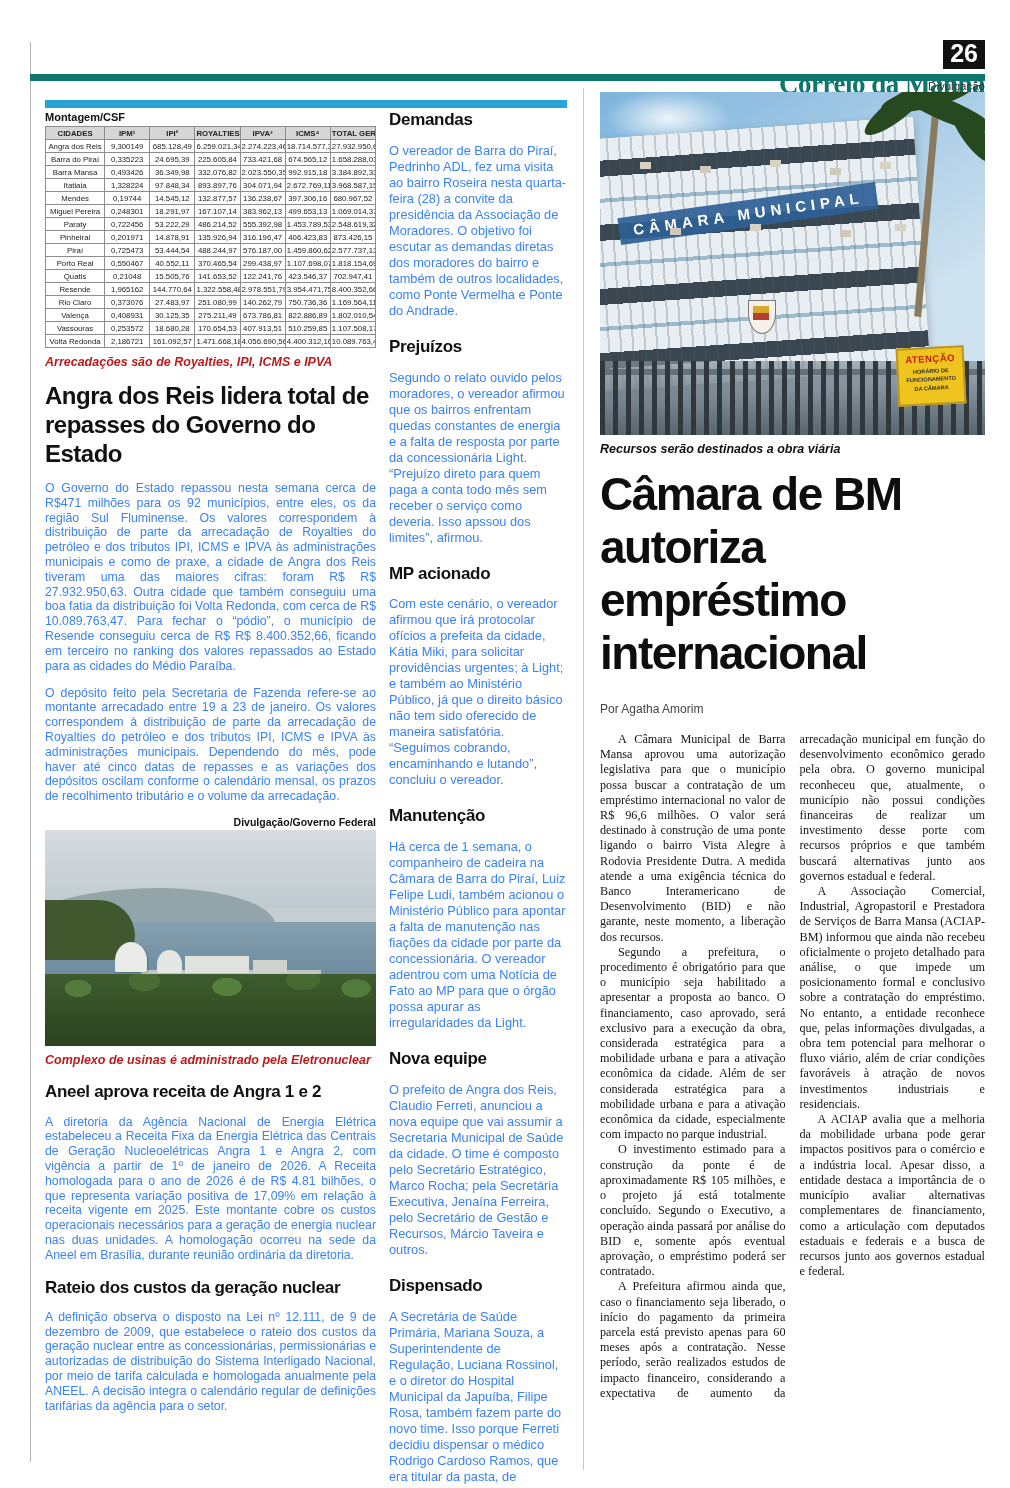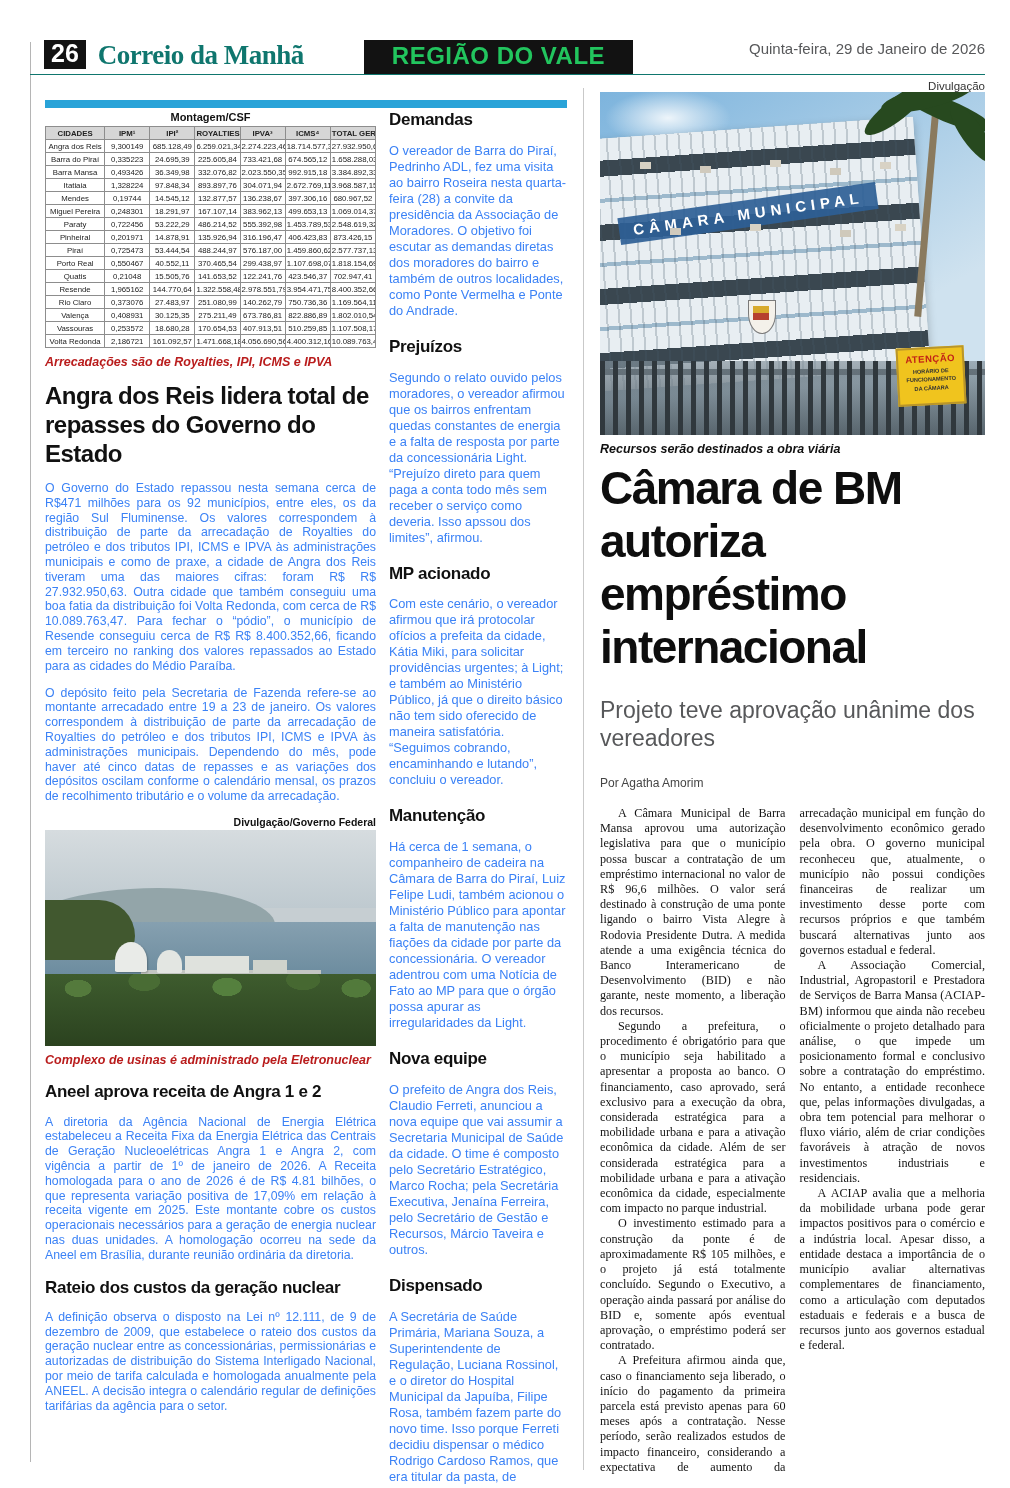--- a/index.html
+++ b/index.html
@@ -1,42 +1,42 @@
 <!DOCTYPE html>
 <html lang="pt"><head>
 <meta charset="utf-8">
 <style>
   html,body{margin:0;padding:0;background:#ffffff;}
   .page{position:relative;width:1010px;height:1488px;background:#fff;overflow:hidden;
         font-family:"Liberation Sans",sans-serif;color:#222;}
   
   .left-rule{position:absolute;left:30px;top:42px;bottom:26px;width:1px;background:#b5b5b5;}
   .header{position:absolute;left:30px;right:25px;top:40px;height:34px;
-          border-bottom:1px solid #0f766e;display:flex;align-items:flex-start;}
+          border-bottom:7px solid #0f766e;display:flex;align-items:flex-end;flex-direction:column;}
   .pagenum{background:#121212;color:#fff;font-weight:bold;font-size:25px;
            padding:1px 7px 3px;margin-left:14px;line-height:1;}
   .masthead{font-family:"Liberation Serif",serif;font-weight:bold;font-size:27px;
             margin-left:12px;letter-spacing:-0.5px;color:#0f766e;white-space:nowrap;}
   .banner{background:#121212;color:#22c55e;font-weight:bold;font-size:24px;
           padding:2px 28px 4px;margin-left:60px;letter-spacing:0.5px;white-space:nowrap;}
   .date{margin-left:auto;color:#57585a;font-size:15px;white-space:nowrap;}
   .top-credit{position:absolute;right:25px;top:80px;font-size:11.5px;color:#333;}
   .divider-v{position:absolute;left:583px;top:88px;bottom:18px;width:1px;background:#c9c9c9;}
 
   
   #vale{position:absolute;left:45px;top:100px;width:522px;}
   .vale-bar{height:4px;background:#29a3d8;}
   .vale-head{display:flex;align-items:flex-start;padding:5px 0 3px;}
   .vale-title{font-size:33px;font-weight:800;letter-spacing:-1px;color:#111;line-height:1.05;}
   .vale-byline{margin-left:auto;width:150px;font-size:14.5px;color:#57585a;line-height:1.25;padding-top:3px;}
   .vale-cols{display:flex;gap:13px;margin-top:2px;}
   .col-a{width:331px;flex:none;}
   .col-b{width:178px;flex:none;}
 
-  .montage{text-align:center;font-size:11px;font-weight:bold;color:#111;margin:1px 0 3px;}
+  .montage{text-align:left;font-size:11px;font-weight:bold;color:#111;margin:1px 0 3px;}
   table.rev{width:100%;border-collapse:collapse;font-size:7.8px;color:#222;table-layout:fixed;}
   table.rev th,table.rev td{border:1px solid #8d8d8d;padding:1.5px 1px;text-align:center;
       overflow:hidden;white-space:nowrap;}
   table.rev th{background:#d6d6d6;font-weight:bold;}
   table.rev th:first-child{width:17%;}
 
   .caption{font-style:italic;font-weight:bold;font-size:12.5px;color:#b91c1c;margin:7px 0 12px;}
   .left-headline{font-size:24px;line-height:29px;font-weight:700;letter-spacing:-0.5px;
                  color:#111;margin:4px 0 13px;}
   .body{font-size:12.3px;line-height:14.8px;color:#3b82f6;text-align:justify;}
@@ -108,21 +108,21 @@
         repeating-linear-gradient(90deg,#30383d 0 5px,rgba(115,130,140,.35) 5px 13px),
         linear-gradient(rgba(150,165,175,.5),#49555c);}
   .pc-fence-rail{position:absolute;left:0;right:0;bottom:60px;height:6px;background:#2c3338;}
   .pc-plate{position:absolute;right:20px;bottom:30px;width:68px;height:58px;background:#f0c41e;
       border:2px solid #b9952a;transform:rotate(-3deg);display:flex;flex-direction:column;
       align-items:center;padding-top:4px;box-sizing:border-box;}
   .pc-plate .at{color:#c22217;font-weight:800;font-size:9.5px;letter-spacing:.5px;}
   .pc-plate .at-sub{margin-top:3px;font-size:5.6px;font-weight:bold;color:#333;text-align:center;
       line-height:1.5;width:56px;}
 
-  .main-caption{font-style:italic;font-weight:bold;font-size:12.5px;color:#111;margin:7px 0 6px;}
+  .main-caption{font-style:italic;font-weight:bold;font-size:12.5px;color:#111;margin:7px 0 12px;}
   .main-headline{font-size:46px;line-height:53px;font-weight:800;letter-spacing:-1.5px;
       color:#0e0e0e;margin:6px 0 22px;}
   .main-subhead{font-size:23px;line-height:28px;color:#57585a;margin:0 0 24px;font-weight:400;}
   .main-byline{font-size:12px;color:#454545;margin:0 0 16px;}
   .article{column-count:2;column-gap:14px;column-fill:auto;height:682px;
       font-family:"Liberation Serif",serif;font-size:12.2px;line-height:15.2px;
       text-align:justify;color:#141414;overflow:hidden;}
   .article p{margin:0;text-indent:18px;}
 </style>
 </head>
@@ -378,21 +378,20 @@
       <div class="pc-fence-rail"></div>
       <div class="pc-fence"></div>
       <div class="pc-plate">
         <span class="at">ATENÇÃO</span>
         <span class="at-sub">HORÁRIO DE FUNCIONAMENTO DA CÂMARA</span>
       </div>
     </div>
 
     <div class="main-caption">Recursos serão destinados a obra viária</div>
     <h1 class="main-headline">Câmara de BM autoriza empréstimo internacional</h1>
-    <div class="main-subhead">Projeto teve aprovação unânime dos vereadores</div>
     <div class="main-byline">Por Agatha Amorim</div>
 
     <div class="article">
       <p>A Câmara Municipal de Barra Mansa aprovou uma autorização legislativa para que o município possa buscar a contratação de um empréstimo internacional no valor de R$ 96,6 milhões. O valor será destinado à construção de uma ponte ligando o bairro Vista Alegre à Rodovia Presidente Dutra. A medida atende a uma exigência técnica do Banco Interamericano de Desenvolvimento (BID) e não garante, neste momento, a liberação dos recursos.</p>
       <p>Segundo a prefeitura, o procedimento é obrigatório para que o município seja habilitado a apresentar a proposta ao banco. O financiamento, caso aprovado, será exclusivo para a execução da obra, considerada estratégica para a mobilidade urbana e para a ativação econômica da cidade. Além de ser considerada estratégica para a mobilidade urbana e para a ativação econômica da cidade, especialmente com impacto no parque industrial.</p>
       <p>O investimento estimado para a construção da ponte é de aproximadamente R$ 105 milhões, e o projeto já está totalmente concluído. Segundo o Executivo, a operação ainda passará por análise do BID e, somente após eventual aprovação, o empréstimo poderá ser contratado.</p>
       <p>A Prefeitura afirmou ainda que, caso o financiamento seja liberado, o início do pagamento da primeira parcela está previsto apenas para 60 meses após a contratação. Nesse período, serão realizados estudos de impacto financeiro, considerando a expectativa de aumento da arrecadação municipal em função do desenvolvimento econômico gerado pela obra. O governo municipal reconheceu que, atualmente, o município não possui condições financeiras de realizar um investimento desse porte com recursos próprios e que também buscará alternativas junto aos governos estadual e federal.</p>
       <p>A Associação Comercial, Industrial, Agropastoril e Prestadora de Serviços de Barra Mansa (ACIAP-BM) informou que ainda não recebeu oficialmente o projeto detalhado para análise, o que impede um posicionamento formal e conclusivo sobre a contratação do empréstimo. No entanto, a entidade reconhece que, pelas informações divulgadas, a obra tem potencial para melhorar o fluxo viário, além de criar condições favoráveis à atração de novos investimentos industriais e residenciais.</p>
       <p>A ACIAP avalia que a melhoria da mobilidade urbana pode gerar impactos positivos para o comércio e a indústria local. Apesar disso, a entidade destaca a importância de o município avaliar alternativas complementares de financiamento, como a articulação com deputados estaduais e federais e a busca de recursos junto aos governos estadual e federal.</p>
     </div>

